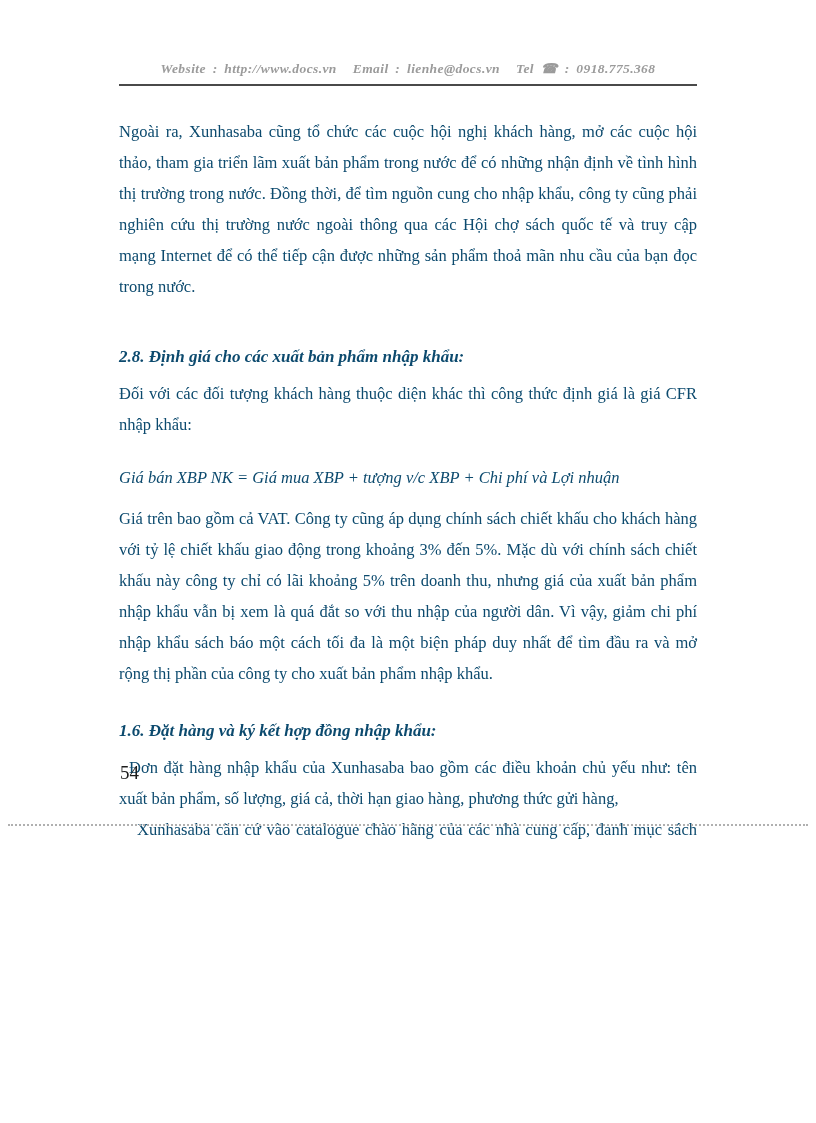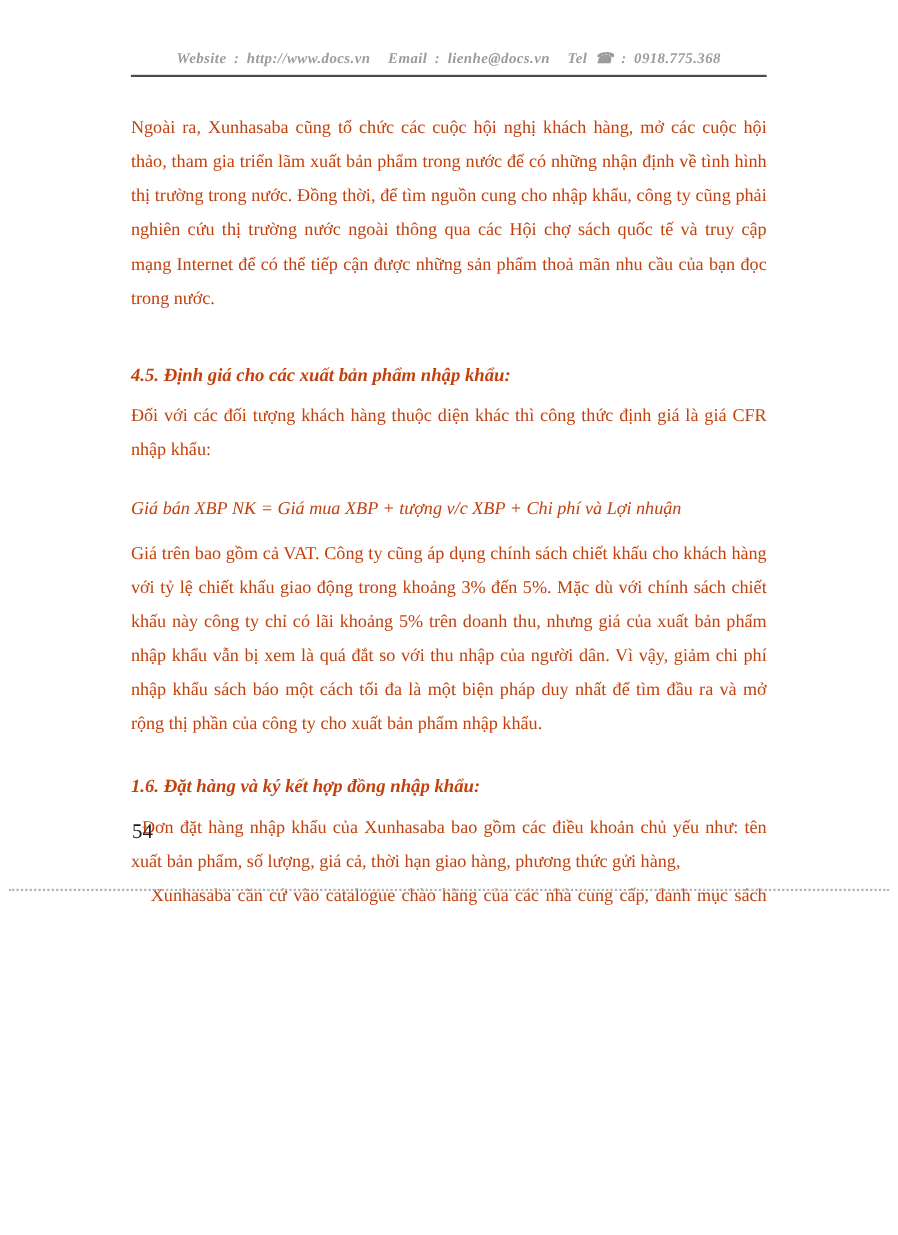--- a/index.html
+++ b/index.html
@@ -8,20 +8,21 @@
     background: #ffffff;
   }
   .page {
     position: relative;
     width: 816px;
     height: 824px;
     background: #ffffff;
     overflow: hidden;
     font-family: "Liberation Serif", "DejaVu Serif", serif;
     color: #141414;
+    margin-top: 16px;
   }
   
   .doc-header {
     margin: 44px 119px 0 119px;
     border-bottom: 2px solid #4a4a4a;
     padding-bottom: 7px;
     text-align: center;
   }
   .header-line {
     margin: 0;
@@ -34,21 +35,21 @@
     white-space: nowrap;
   }
   .hseg { display: inline; }
   .hgap { margin-left: 16px; }
   
   .content {
     margin: 30px 119px 0 119px;
     font-size: 16.5px;
     line-height: 31px;
     text-align: justify;
-    color: #c2410c;
+    color: #0c4a6e;
   }
   .para { margin: 0; }
   .heading {
     font-size: 17px;
     font-weight: bold;
     font-style: italic;
     margin: 0;
     text-align: left;
   }
   .h32 { margin: 39px 0 6px 0; }
@@ -83,21 +84,21 @@
 
 <div class="page">
 
   <header class="doc-header">
     <p class="header-line"><span class="hseg">Website :</span> <span class="hseg">http://www.docs.vn</span><span class="hseg hgap">Email :</span> <span class="hseg">lienhe@docs.vn</span><span class="hseg hgap">Tel</span> <span class="hseg">☎</span> <span class="hseg">: 0918.775.368</span></p>
   </header>
 
   <main class="content">
     <p class="para">Ngoài ra, Xunhasaba cũng tổ chức các cuộc hội nghị khách hàng, mở các cuộc hội thảo, tham gia triển lãm xuất bản phẩm trong nước để có những nhận định về tình hình thị trường trong nước. Đồng thời, để tìm nguồn cung cho nhập khẩu, công ty cũng phải nghiên cứu thị trường nước ngoài thông qua các Hội chợ sách quốc tế và truy cập mạng Internet để có thể tiếp cận được những sản phẩm thoả mãn nhu cầu của bạn đọc trong nước.</p>
 
-    <h3 class="heading h32">4.5. Định giá cho các xuất bản phẩm nhập khẩu:</h3>
+    <h3 class="heading h32">2.8. Định giá cho các xuất bản phẩm nhập khẩu:</h3>
 
 
 
     <p class="para">Đối với các đối tượng khách hàng thuộc diện khác thì công thức định giá là giá CFR nhập khẩu:</p>
 
     <p class="formula">Giá bán XBP NK = Giá mua XBP + tượng v/c XBP + Chi phí và Lợi nhuận</p>
 
     <p class="para mt-sm">Giá trên bao gồm cả VAT.  Công ty cũng áp dụng chính sách chiết khấu cho khách hàng với tỷ lệ chiết khấu giao động trong khoảng 3% đến 5%. Mặc dù với chính sách chiết khấu này công ty chỉ có lãi khoảng 5% trên doanh thu,  nhưng giá của xuất bản phẩm nhập khẩu vẫn bị xem là quá đắt so với thu nhập của người dân. Vì vậy, giảm chi phí nhập khẩu sách báo một cách tối đa là một biện pháp  duy nhất để tìm đầu ra và mở rộng thị phần của công ty cho xuất bản phẩm nhập khẩu.</p>
 
     <h3 class="heading h33">1.6. Đặt hàng và ký kết hợp đồng nhập khẩu:</h3>

